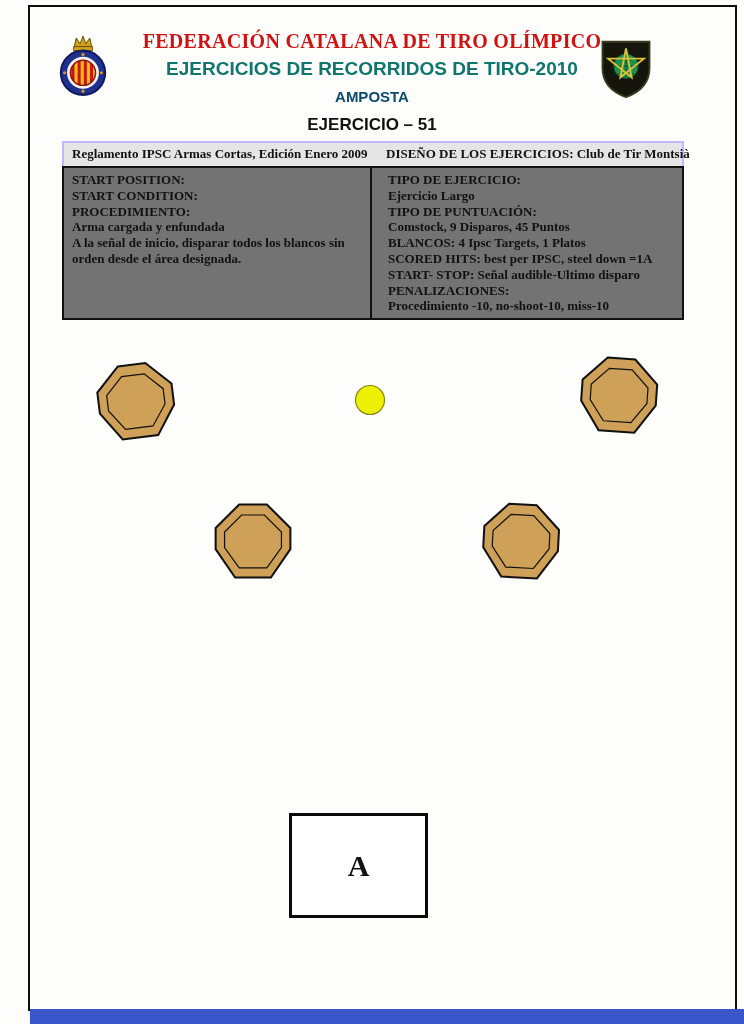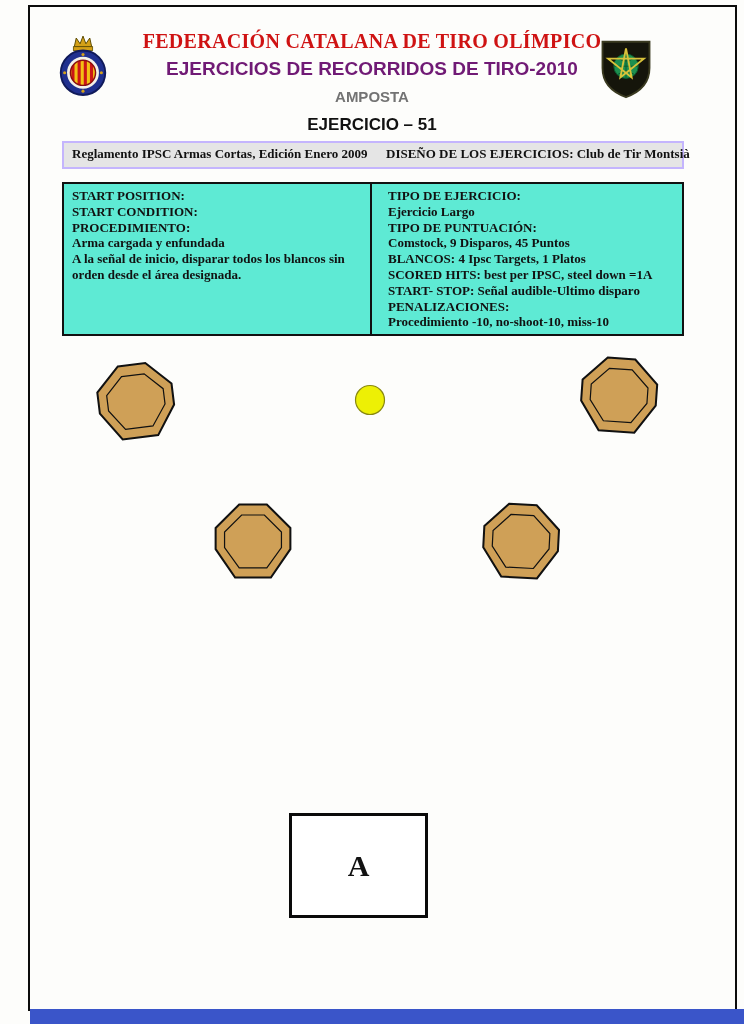--- a/index.html
+++ b/index.html
@@ -17,43 +17,43 @@
     background:#3a55c9;
   }
   
   .header{position:absolute;left:60px;right:60px;top:30px;text-align:center;}
   .h-federation{
     font-family:"Liberation Serif", serif;font-weight:bold;
     font-size:20px;color:#cf1313;margin-bottom:5px;letter-spacing:.3px;
   }
   .h-program{
     font-family:"Liberation Sans", sans-serif;font-weight:bold;
-    font-size:19px;color:#701a75;margin-bottom:8px;
+    font-size:19px;color:#0f766e;margin-bottom:8px;
   }
   .h-location{
     font-family:"Liberation Sans", sans-serif;font-weight:bold;
-    font-size:15px;color:#737373;margin-bottom:10px;
+    font-size:15px;color:#0c4a6e;margin-bottom:10px;
   }
   .h-exercise{
     font-family:"Liberation Sans", sans-serif;font-weight:bold;
     font-size:17px;color:#111;text-align:center;
   }
   .logo{position:absolute;}
   .logo-left{left:54px;top:34px;}
   .logo-right{left:599px;top:38px;}
   
   .rules-row{
     position:absolute;left:62px;top:141px;width:618px;height:24px;
     border:2px solid #c4b5fd;background:#e5e5e5;
   }
   .rules-row .cell-a{position:absolute;left:8px;top:3px;font-weight:bold;font-size:13px;white-space:nowrap;}
   .rules-row .cell-b{position:absolute;left:322px;top:3px;font-weight:bold;font-size:13px;white-space:nowrap;text-align:right;}
   .stage-box{
-    position:absolute;left:62px;top:182px;width:618px;height:150px;
-    border:2px solid #111;background:#5eead4;display:flex;
+    position:absolute;left:62px;top:166px;width:618px;height:150px;
+    border:2px solid #111;background:#737373;display:flex;
   }
   .stage-box .col-left{width:308px;border-right:2px solid #111;padding:4px 8px;box-sizing:border-box;}
   .stage-box .col-right{flex:1;padding:4px 16px;box-sizing:border-box;}
   .stage-box .line{font-weight:bold;font-size:13px;line-height:15.8px;}
   
   .target{position:absolute;width:82px;height:78px;}
   .plate{position:absolute;width:32px;height:32px;}
   .start-box{
     position:absolute;left:289px;top:813px;width:133px;height:99px;
     border:3px solid #0a0a0a;background:#fff;

